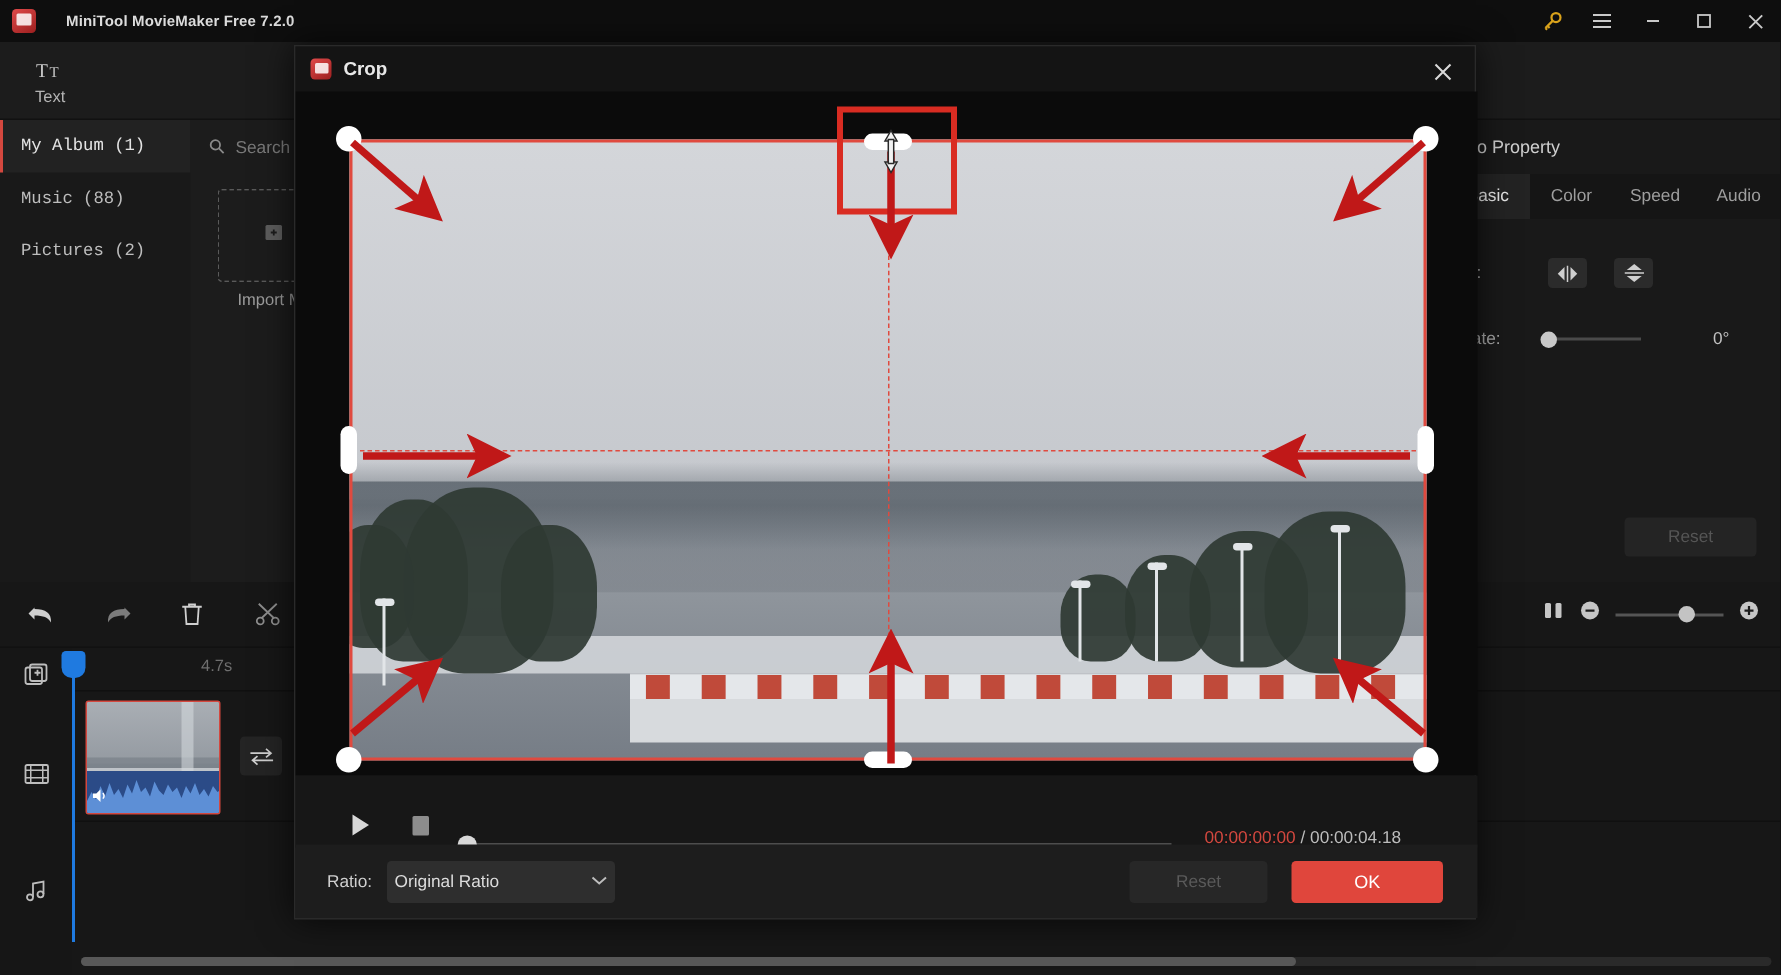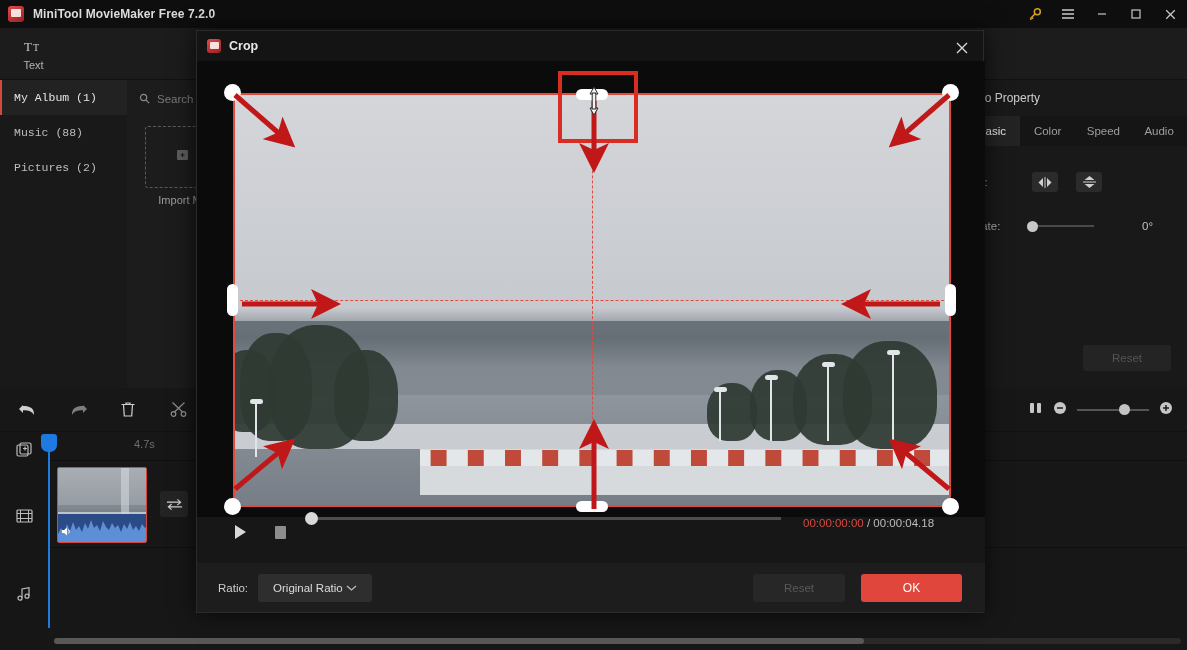--- a/index.html
+++ b/index.html
@@ -20,21 +20,21 @@
   .tb-logo {
     width: 16px; height: 16px; border-radius: 3px;
     background: linear-gradient(145deg,#e04a4a,#9c1f1f);
     position: relative; flex: 0 0 auto;
   }
   .tb-logo::after {
     content: ""; position: absolute; left: 3px; top: 3px; width: 10px; height: 8px;
     background: #fff; opacity: .85; border-radius: 1px;
   }
   .tb-title {
-    color: #dcdcdc; font-size: 12px; font-weight: bold; margin-left: 9px; letter-spacing: .1px;
+    color: #dcdcdc; font-size: 10px; font-weight: bold; margin-left: 20px; letter-spacing: .1px;
   }
   .tb-right { margin-left: auto; display: flex; align-items: center; height: 28px; }
   .tb-btn {
     width: 34px; height: 28px; display: flex; align-items: center; justify-content: center;
     color: #c9c9c9;
   }
   .tb-btn.key { color: #d9a21b; }
   .tb-btn svg { display: block; }
 
   
@@ -202,37 +202,37 @@
   .h-corner { position: absolute; width: 17px; height: 17px; border-radius: 50%; background: #fff; }
   .h-pill-h { position: absolute; width: 32px; height: 11px; border-radius: 6px; background: #fff; }
   .h-pill-v { position: absolute; width: 11px; height: 32px; border-radius: 6px; background: #fff; }
   .hl-box { position: absolute; border: 4px solid #d92c22; }
 
   
   .arrows { position: absolute; left: 0; top: 0; width: 788px; height: 456px; pointer-events: none; }
 
   
   .playerbar { position: absolute; left: 0; top: 486px; width: 788px; height: 48px; background: #171717;
-               display: flex; align-items: flex-start; padding-left: 28px; }
+               display: flex; align-items: flex-end; padding-left: 28px; }
   .pb-btn { width: 30px; height: 30px; display: flex; align-items: center; justify-content: center;
             color: #d8d8d8; }
   .pb-stop { width: 11px; height: 13px; background: #8d8d8d; border-radius: 1px; }
   .pb-track { position: relative; width: 470px; height: 3px; background: #4d4d4d; margin-left: 16px; }
   .pb-knob { position: absolute; left: -6px; top: -5px; width: 13px; height: 13px; border-radius: 50%;
              background: #d8d8d8; }
   .pb-time { margin-left: 22px; font-size: 11.5px; color: #bdbdbd; white-space: nowrap; }
   .pb-time .cur { color: #d4483f; }
 
   
   .dlg-foot { position: absolute; left: 0; bottom: 0; width: 788px; height: 49px; background: #1d1d1d;
               display: flex; align-items: center; padding-left: 21px; }
   .ft-label { color: #cfcfcf; font-size: 11.5px; margin-right: 10px; }
   .ratio-sel {
-    width: 114px; height: 28px; background: #2e2e2e; border-radius: 3px;
-    display: flex; align-items: center; padding: 0 15px; color: #dcdcdc; font-size: 11.5px;
+    width: 152px; height: 28px; background: #2e2e2e; border-radius: 3px;
+    display: flex; align-items: center; padding: 0 5px; color: #dcdcdc; font-size: 11.5px;
   }
   .ratio-sel .chev { margin-left: auto; color: #bdbdbd; }
   .ft-right { margin-left: auto; display: flex; align-items: center; gap: 16px; padding-right: 23px; }
   .btn-reset { width: 92px; height: 28px; background: #272727; border-radius: 3px; color: #5a5a5a;
                font-size: 11.5px; display: flex; align-items: center; justify-content: center; }
   .btn-ok { width: 101px; height: 28px; background: #e0463c; border-radius: 3px; color: #fff;
             font-size: 12px; display: flex; align-items: center; justify-content: center; }
 </style>
 </head>
 <body>

